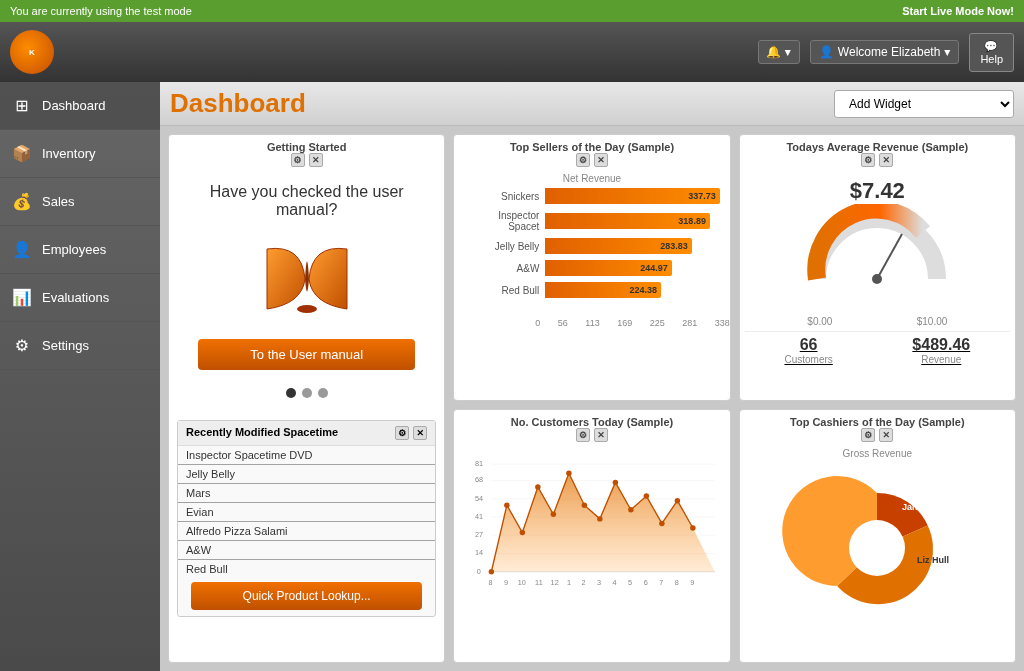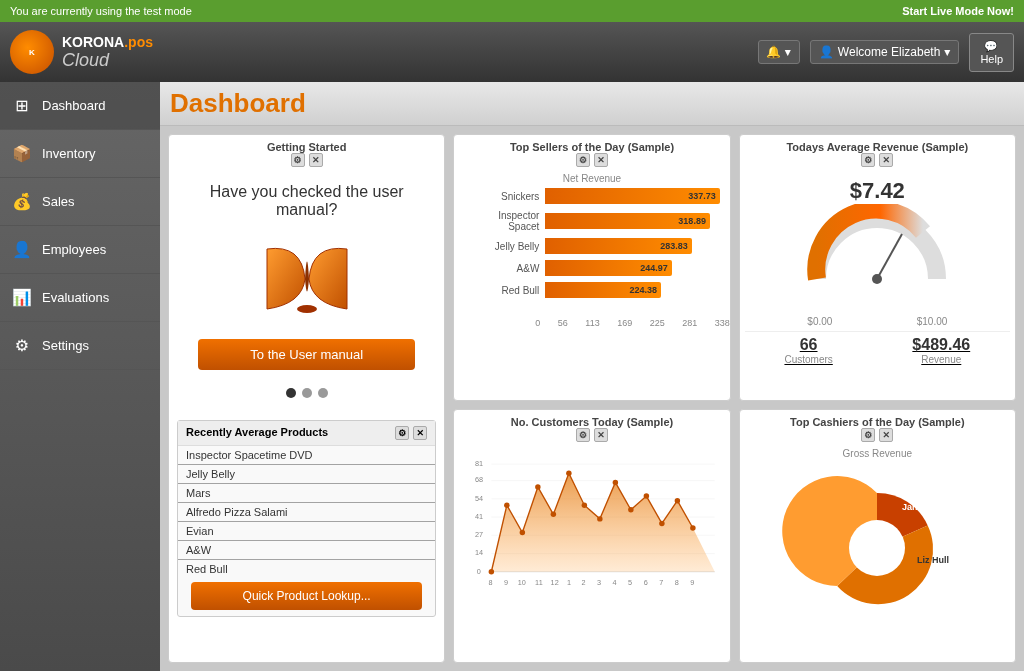--- a/index.html
+++ b/index.html
@@ -281,24 +281,20 @@
 <body>
 
 <div class="top-bar">
   <span>You are currently using the test mode</span>
   <span class="top-bar-right">Start Live Mode Now!</span>
 </div>
 
 <div class="header">
   <div class="logo">
     <div class="logo-circle">K</div>
-    <div class="logo-text">
-      <div class="korona">KORONA<span>.pos</span></div>
-      <div class="cloud">Cloud</div>
-    </div>
   </div>
   <div class="header-right">
     <button class="bell-btn">🔔 ▾</button>
     <button class="welcome-btn">
       <span>👤</span>
       <span>Welcome Elizabeth</span>
       <span>▾</span>
     </button>
     <button class="help-btn">
       <span>💬</span>
@@ -332,20 +328,23 @@
     </div>
     <div class="sidebar-item">
       <span class="sidebar-icon">⚙</span>
       <span>Settings</span>
     </div>
   </div>
 
   <div class="content">
     <div class="content-header">
       <h1 class="page-title">Dashboard</h1>
+      <select class="add-widget-select">
+        <option>Add Widget</option>
+      </select>
     </div>
 
     <div class="dashboard-grid">
 
       <div class="widget getting-started">
         <div class="widget-header">
           <span>Getting Started</span>
           <div class="widget-controls">
             <div class="widget-ctrl">⚙</div>
             <div class="widget-ctrl">✕</div>
@@ -373,32 +372,32 @@
           <button class="user-manual-btn">To the User manual</button>
           <div class="dot-indicators">
             <div class="dot active"></div>
             <div class="dot"></div>
             <div class="dot"></div>
           </div>
         </div>
 
         <div class="recently-modified">
           <div class="recently-modified-header">
-            <span>Recently Average Products</span>
+            <span>Recently Modified Spacetime</span>
             <div class="widget-controls">
               <div class="widget-ctrl">⚙</div>
               <div class="widget-ctrl">✕</div>
             </div>
           </div>
           <div class="product-list" id="product-list">
               <div class="product-item">Inspector Spacetime DVD</div>
               <div class="product-item">Jelly Belly</div>
               <div class="product-item">Mars</div>
+              <div class="product-item">Evian</div>
               <div class="product-item">Alfredo Pizza Salami</div>
-              <div class="product-item">Evian</div>
               <div class="product-item">A&amp;W</div>
               <div class="product-item">Red Bull</div>
             </div>
           <button class="quick-lookup-btn">Quick Product Lookup...</button>
         </div>
       </div>
 
       <div class="widget top-sellers">
         <div class="widget-header">
           <span>Top Sellers of the Day (Sample)</span>

